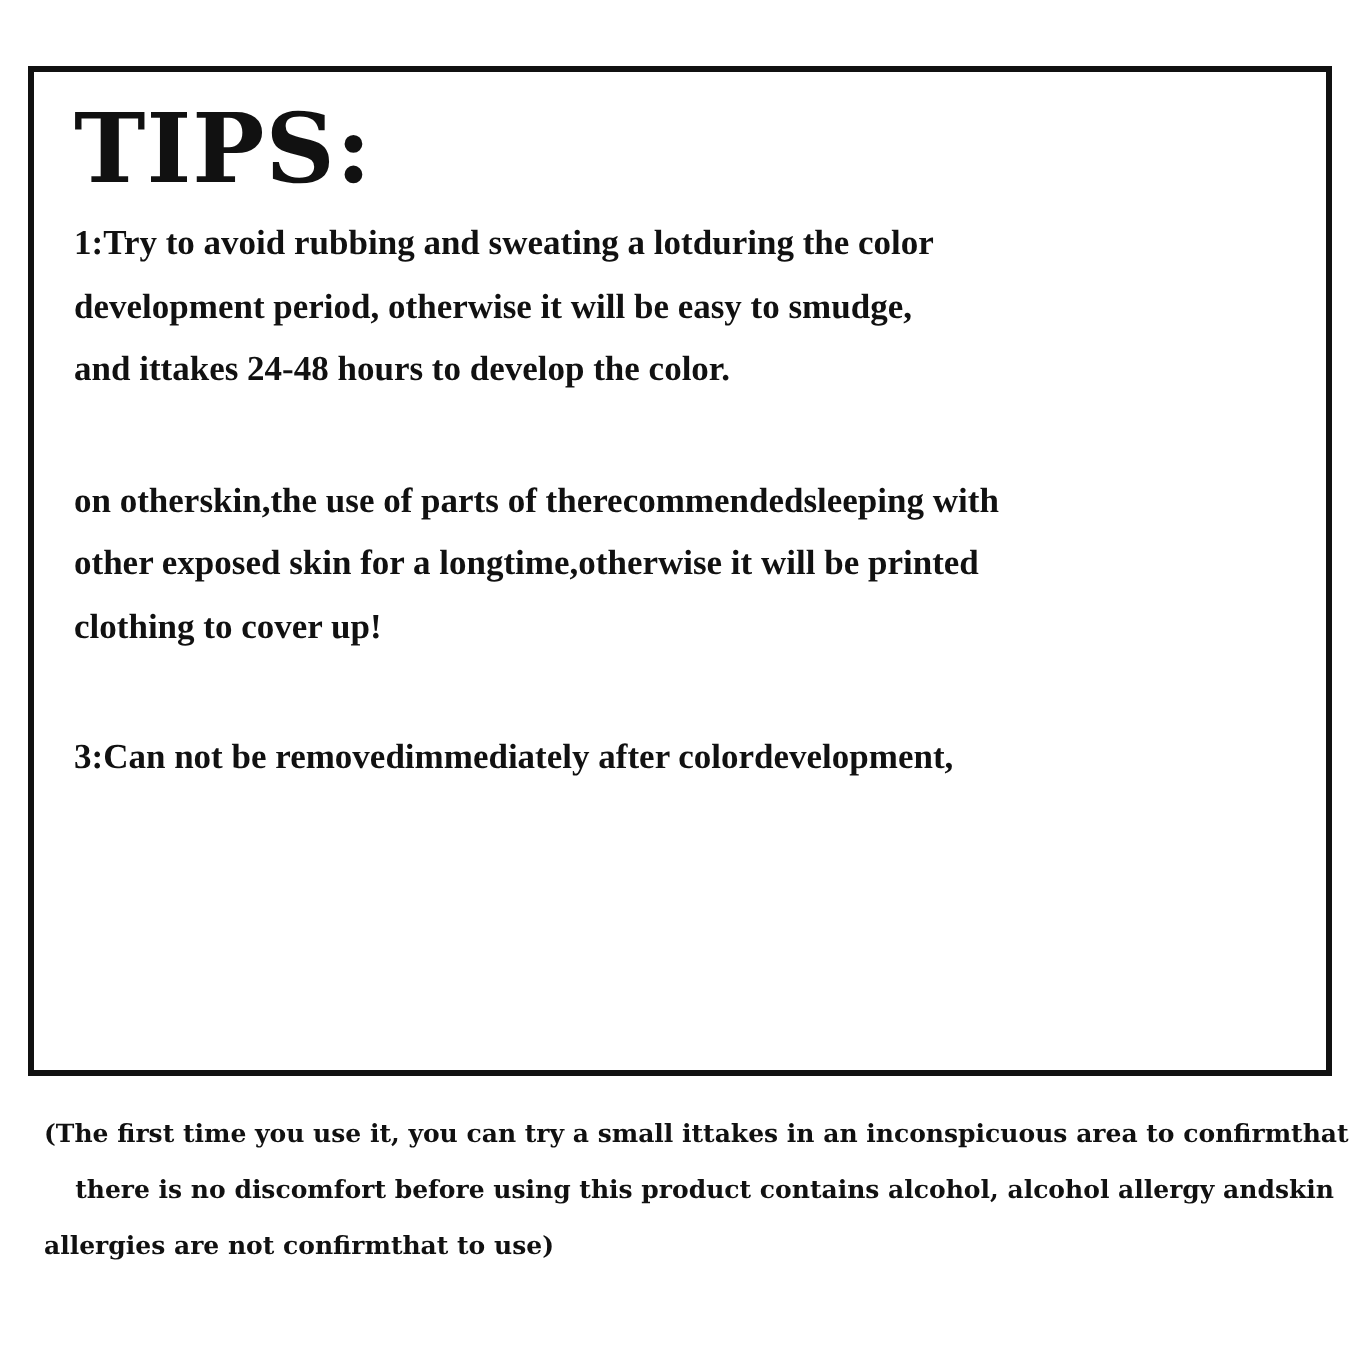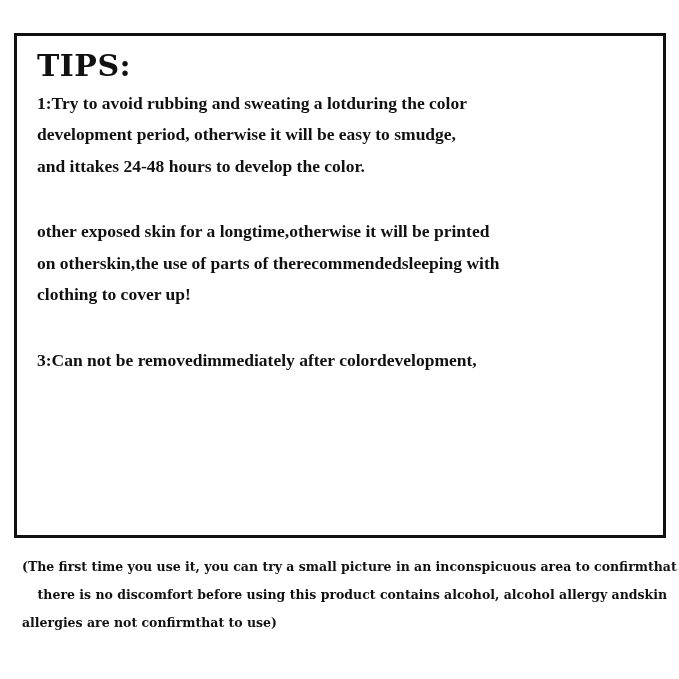--- a/index.html
+++ b/index.html
@@ -26,21 +26,21 @@
     top: 33px;
     width: 652px;
     height: 505px;
     box-sizing: border-box;
     border: 3px solid #111111;
     padding: 14px 16px 0 16px;
   }
   .tips-title {
     font-family: "DejaVu Serif", serif;
     font-weight: bold;
-    font-size: 30px;
+    font-size: 48px;
     line-height: 1.05;
     letter-spacing: 0.5px;
     margin: 0 0 6px 4px;
   }
   .tip-block {
     margin: 0 0 34px 0;
   }
   .tip-block:last-child {
     margin-bottom: 0;
   }
@@ -81,30 +81,30 @@
 
     <h1 class="tips-title">TIPS:</h1>
 
     <div class="tip-block">
       <p class="tip-line">1:Try to avoid rubbing and sweating a lotduring the color</p>
       <p class="tip-line">development period, otherwise it will be easy to smudge,</p>
       <p class="tip-line">and ittakes 24-48 hours to develop the color.</p>
     </div>
 
     <div class="tip-block">
+      <p class="tip-line"> on otherskin,the use of parts of therecommendedsleeping with</p>
       <p class="tip-line"> other exposed skin for a longtime,otherwise it will be printed</p>
-      <p class="tip-line"> on otherskin,the use of parts of therecommendedsleeping with</p>
       <p class="tip-line"> clothing to cover up!</p>
     </div>
 
     <div class="tip-block">
       <p class="tip-line">3:Can not be removedimmediately after colordevelopment,</p>
     </div>
 
   </div>
 
   <div class="footnote">
-    <p class="footnote-line">(The first time you use it, you can try a small picture in an inconspicuous area to confirmthat</p>
+    <p class="footnote-line">(The first time you use it, you can try a small ittakes in an inconspicuous area to confirmthat</p>
     <p class="footnote-line indent"> there is no discomfort before using this product contains alcohol, alcohol allergy andskin</p>
     <p class="footnote-line">allergies are not confirmthat to use)</p>
   </div>
 
 </div>
 
 </body></html>

